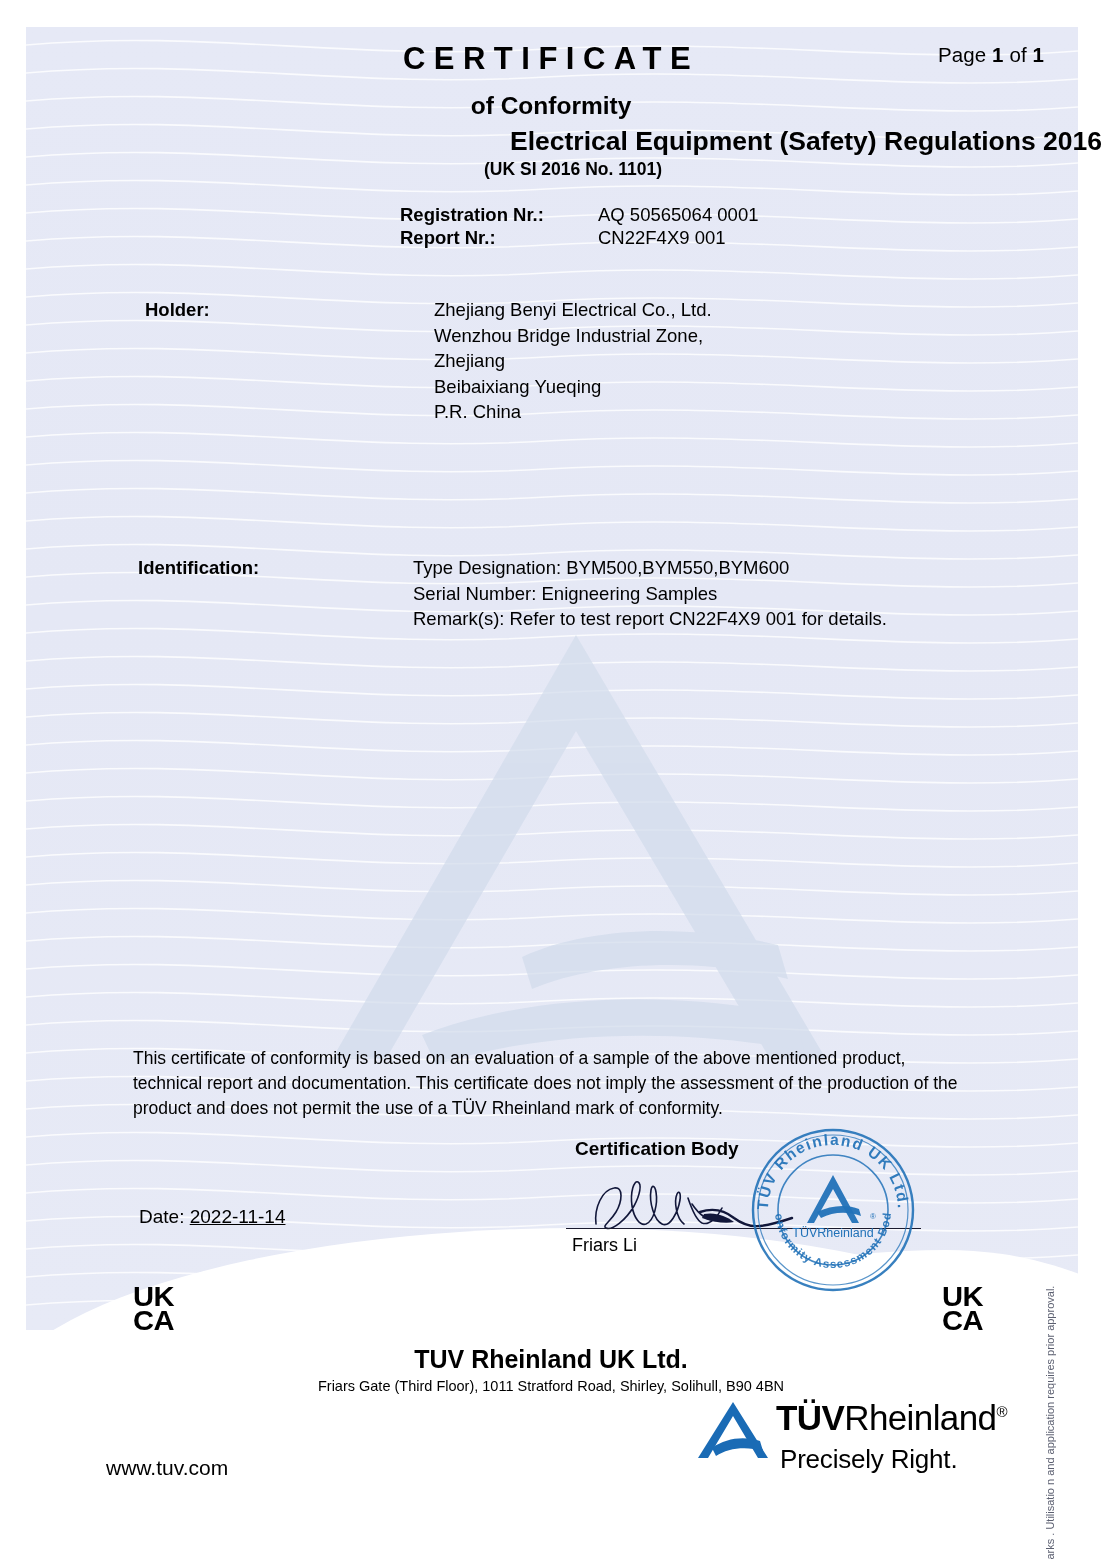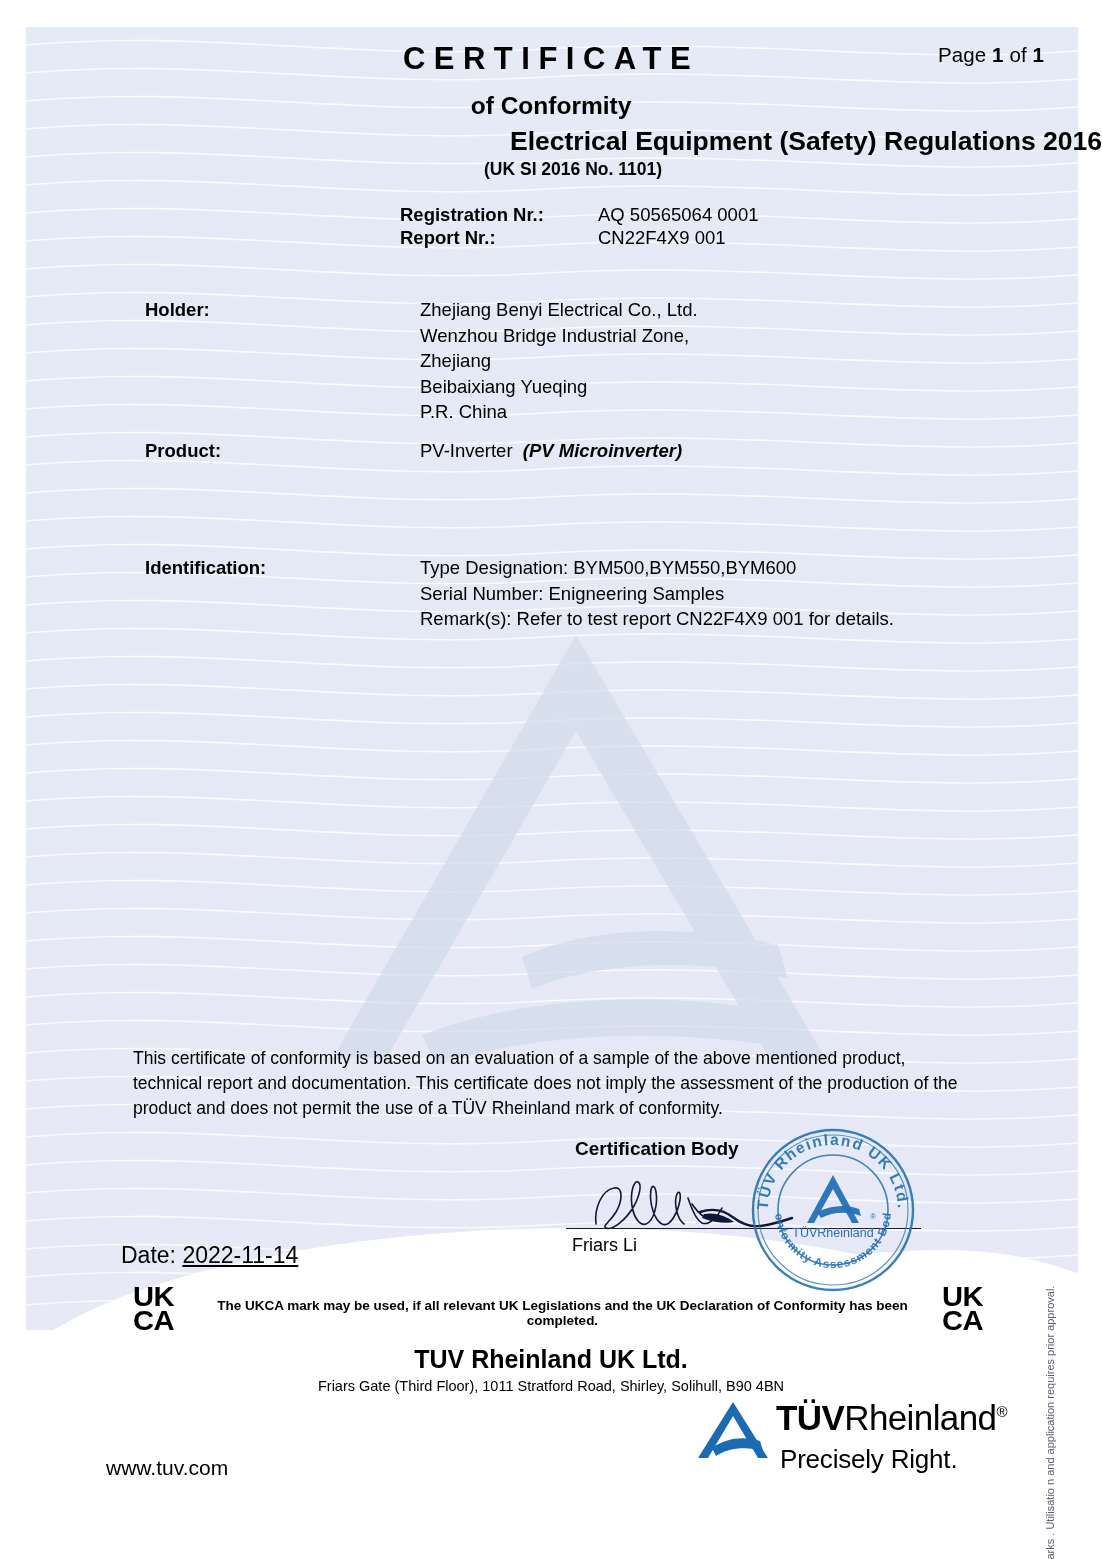--- a/index.html
+++ b/index.html
@@ -141,24 +141,24 @@
     line-height: 25.5px;
   }
   .field .label {
     font-weight: bold;
     width: 275px;
     flex: 0 0 275px;
   }
   .field .value { font-weight: normal; }
   .value .italic { font-style: italic; font-weight: bold; }
 
-  .field-holder { left: 145px; top: 297px; }
+  .field-holder { left: 145px; top: 297px; gap: 14px; }
   .field-product { left: 145px; top: 438px; }
   .field-standard { left: 145px; top: 485px; }
-  .field-ident { left: 145px; top: 555px; }
+  .field-ident { left: 138px; top: 555px; }
 
   
   .disclaimer {
     position: absolute;
     left: 133px;
     top: 1046px;
     width: 830px;
     font-size: 17.5px;
     line-height: 25px;
   }
@@ -195,24 +195,23 @@
   .stamp {
     position: absolute;
     left: 748px;
     top: 1125px;
     width: 170px;
     height: 170px;
   }
 
   .date-line {
     position: absolute;
-    left: 121px;
+    left: 139px;
     top: 1206px;
-    font-size: 23px;
-    margin-top: 36px;
+    font-size: 19px;
   }
   .date-line .date-val {
     text-decoration: underline;
   }
 
   
   .ukca-mark {
     font-family: "Liberation Sans", sans-serif;
     font-weight: bold;
     font-size: 27px;
@@ -406,24 +405,20 @@
       <span class="label">Holder:</span>
       <span class="value">
         <div>Zhejiang Benyi Electrical Co., Ltd.</div>
         <div>Wenzhou Bridge Industrial Zone,</div>
         <div>Zhejiang</div>
         <div>Beibaixiang Yueqing</div>
         <div>P.R. China</div>
       </span>
     </div>
 
-    <div class="field field-product">
-      <span class="label">Product:</span>
-      <span class="value"><span>PV-Inverter</span>&nbsp;&nbsp;<span class="italic">(PV Microinverter)</span></span>
-    </div>
 
 
     <div class="field field-ident">
       <span class="label">Identification:</span>
       <span class="value">
         <div>Type Designation: BYM500,BYM550,BYM600</div>
         <div>Serial Number: Enigneering Samples</div>
         <div>Remark(s): Refer to test report CN22F4X9 001 for details.</div>
       </span>
     </div>
@@ -467,21 +462,20 @@
       <text x="85" y="112" text-anchor="middle" font-family="'Liberation Sans', sans-serif" font-size="12.5" fill="#2272b8">TÜVRheinland</text>
     </svg>
 
     <div class="date-line"><span>Date: </span><span class="date-val">2022-11-14</span></div>
 
     <div class="ukca-left ukca-mark">
       <div>UK</div>
       <div>CA</div>
     </div>
 
-    <div class="ukca-text">The UKCA mark may be used, if all relevant UK Legislations and the UK Declaration of Conformity has been completed.</div>
 
     <div class="ukca-right ukca-mark">
       <div>UK</div>
       <div>CA</div>
     </div>
 
     <div class="footer-company">TUV Rheinland UK Ltd.</div>
     <div class="footer-address">Friars Gate (Third Floor), 1011 Stratford Road, Shirley, Solihull, B90 4BN</div>
 
     <div class="footer-url">www.tuv.com</div>

